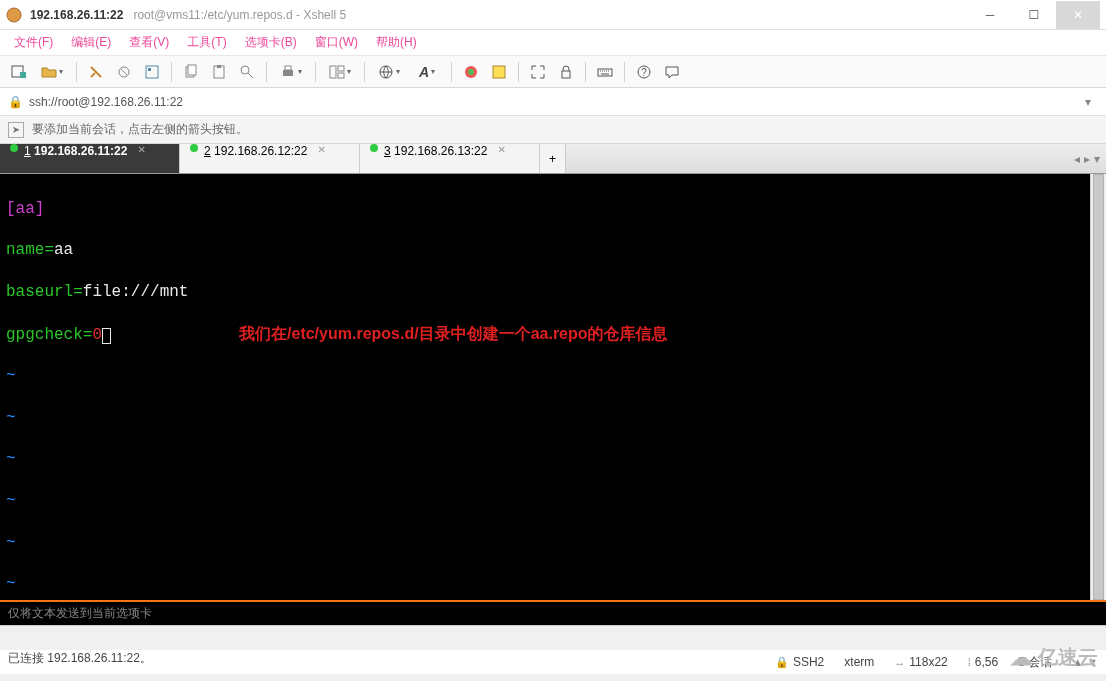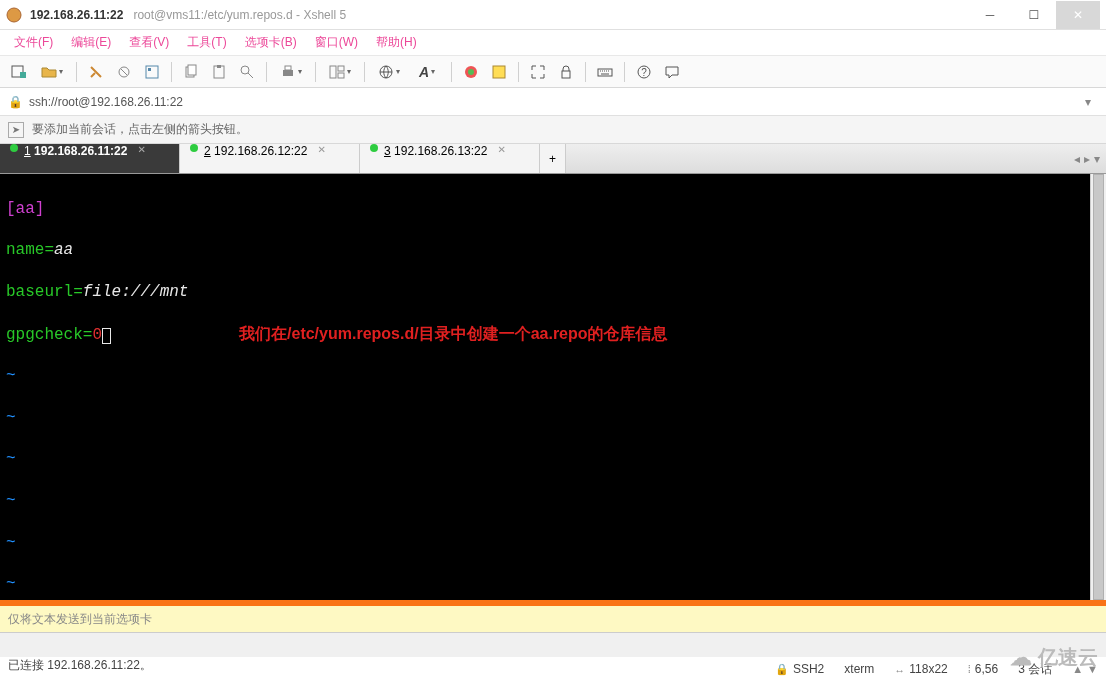--- a/index.html
+++ b/index.html
@@ -44,30 +44,30 @@
 .tab.active .x { color:#aaa; }
 .tab-add { width: 26px; display:flex; align-items:center; justify-content:center; background:#f4f4f4; border-right:1px solid #ccc; }
 .tab-nav { margin-left:auto; display:flex; align-items:center; padding: 0 6px; gap: 4px; color:#888; }
 
 
 .terminal-wrap { position: relative; height: 426px; background: #000; display:flex; }
 .terminal { flex:1; padding: 4px 6px; font-family: "Consolas","Courier New",monospace; font-size: 16px; line-height: 1.3; color: #ccc; white-space: pre; overflow:hidden; }
 .term-line { display:block; }
 .c-purple { color: #d040d0; }
 .c-green { color: #28c828; }
-.c-white { color: #e8e8e8; font-style: italic; }
+.c-white { color: #e8e8e8; }
 .c-red { color: #e03030; }
 .c-blue { color: #2090ff; }
 .c-red-ann { color: #e02020; font-weight: bold; font-family: "Microsoft YaHei", sans-serif; padding-left: 32px; }
 .cursor-box { display:inline-block; border:1px solid #e8e8e8; width: 9px; height: 16px; vertical-align: text-bottom; }
 .vscroll { width:16px; background:#f0f0f0; border-left:1px solid #ccc; position:relative; }
 .vscroll .thumb { position:absolute; top:0; left:2px; right:2px; bottom:0; background:#c8c8c8; border:1px solid #b0b0b0; }
 
 
-.sendbar { height: 33px; background:#fef9c3; border-top:6px solid #f97316; border-bottom:1px solid #ccc; display:flex; align-items:center; padding:0 8px; color:#888; }
+.sendbar { height: 26px; background:#000000; border-top:2px solid #f97316; border-bottom:1px solid #ccc; display:flex; align-items:center; padding:0 8px; color:#888; }
 
 
 .statusbar { height: 24px; background:#fff; display:flex; padding:0 8px; gap:20px; color:#444; font-size:12px;margin-top:24px; }
 .statusbar .spacer { flex:1; }
 .sb-item { display:flex; align-items:center; gap:4px; }
 .sb-icon { color:#888; font-size:11px; }
 
 
 .watermark { position:absolute; right:8px; bottom:10px; display:flex; align-items:center; gap:6px; color:#bbb; font-size:20px; pointer-events:none; font-weight:bold; }
 .watermark .wm-icon { font-size:22px; }

